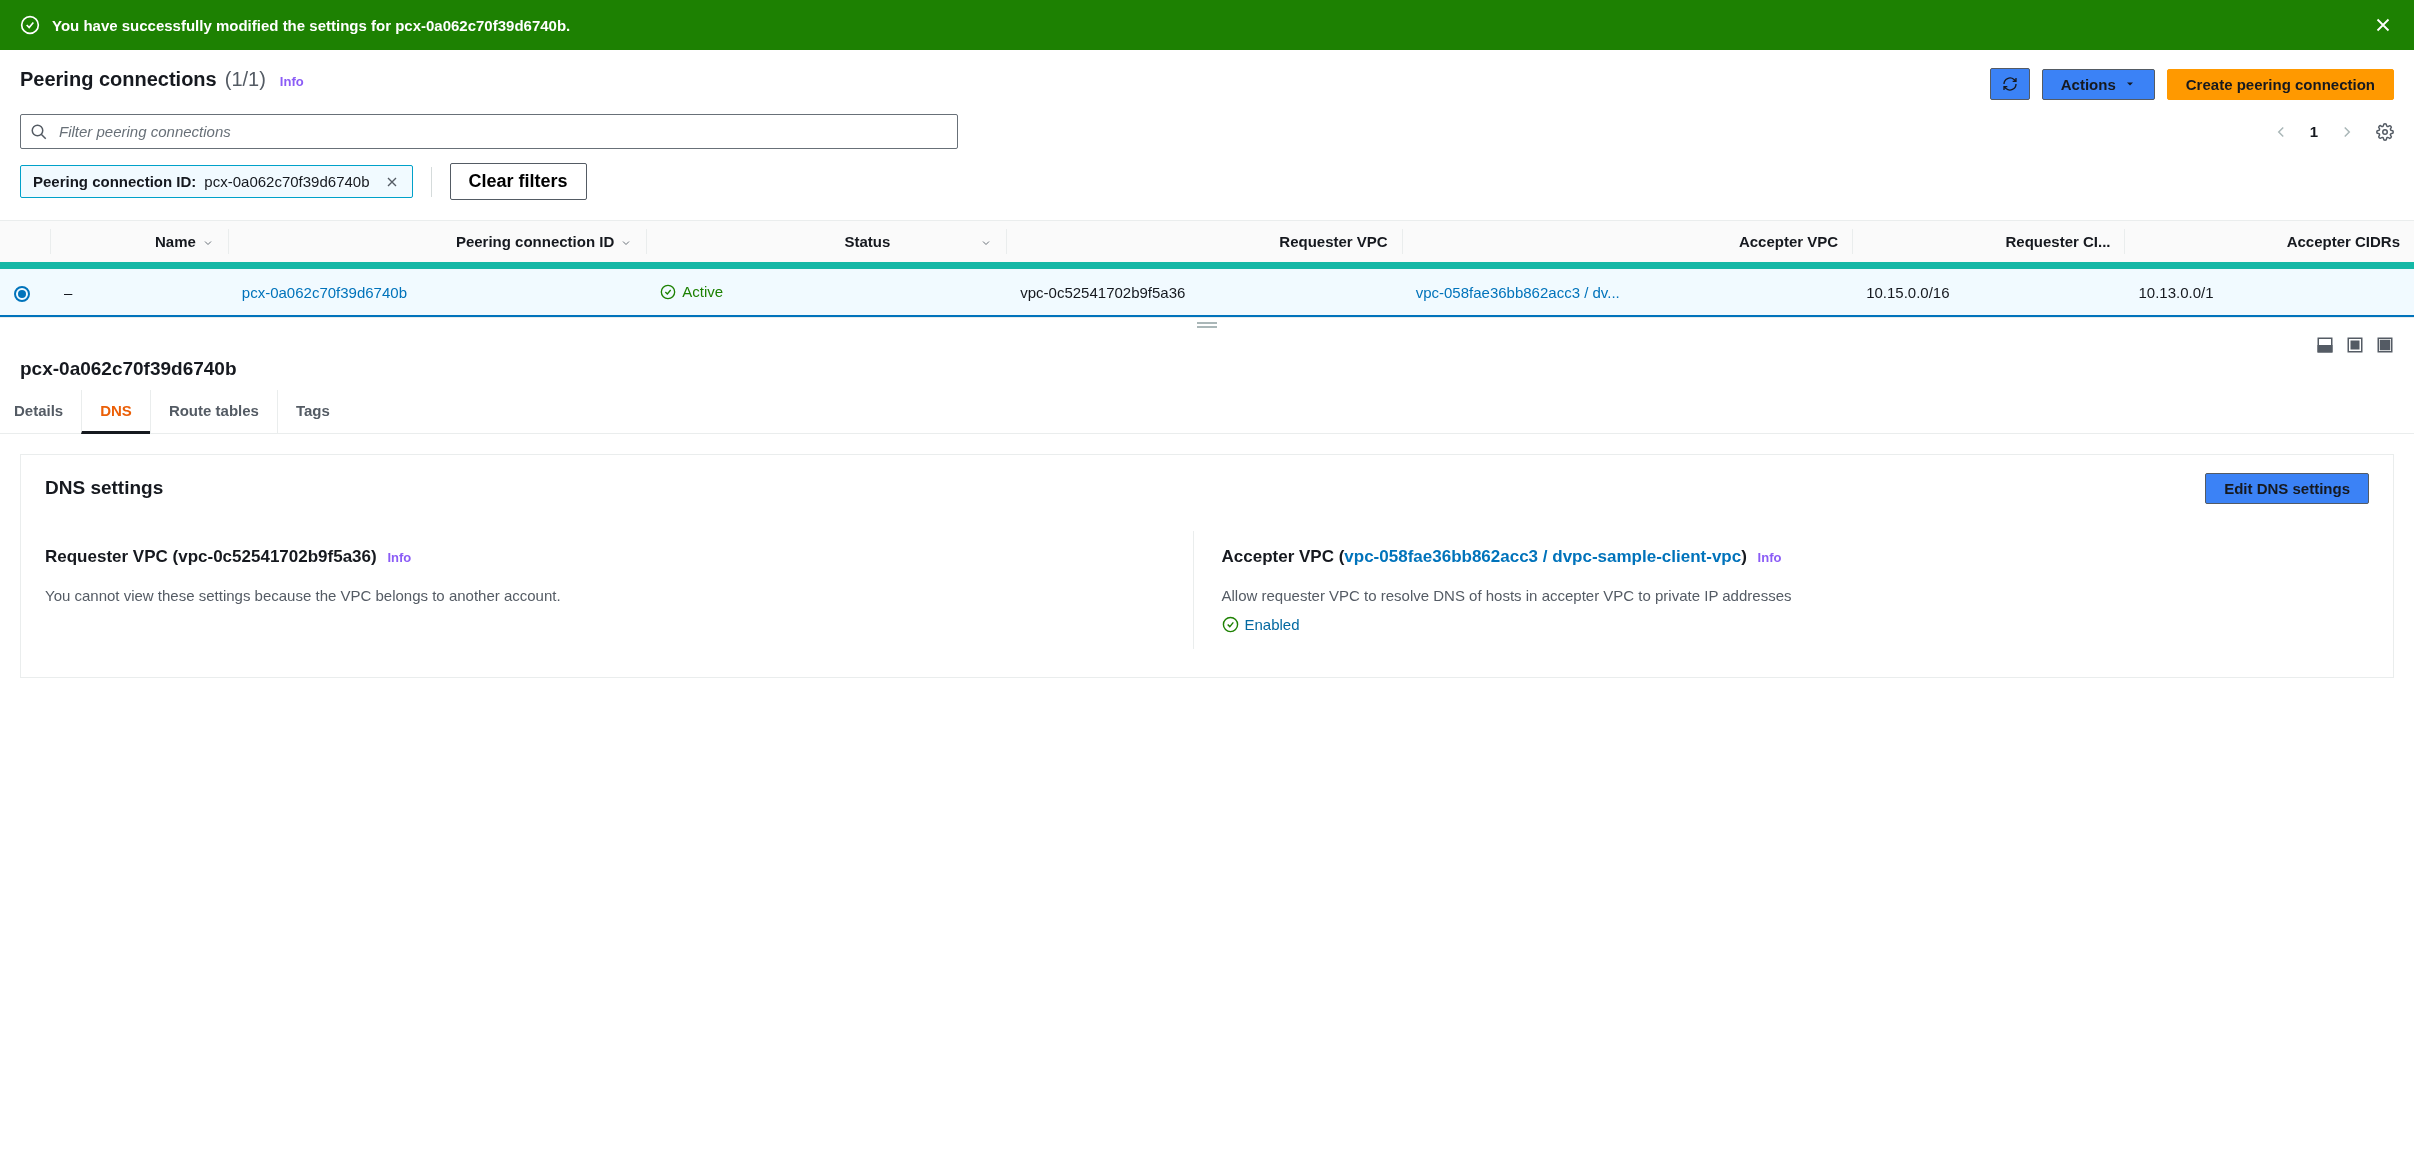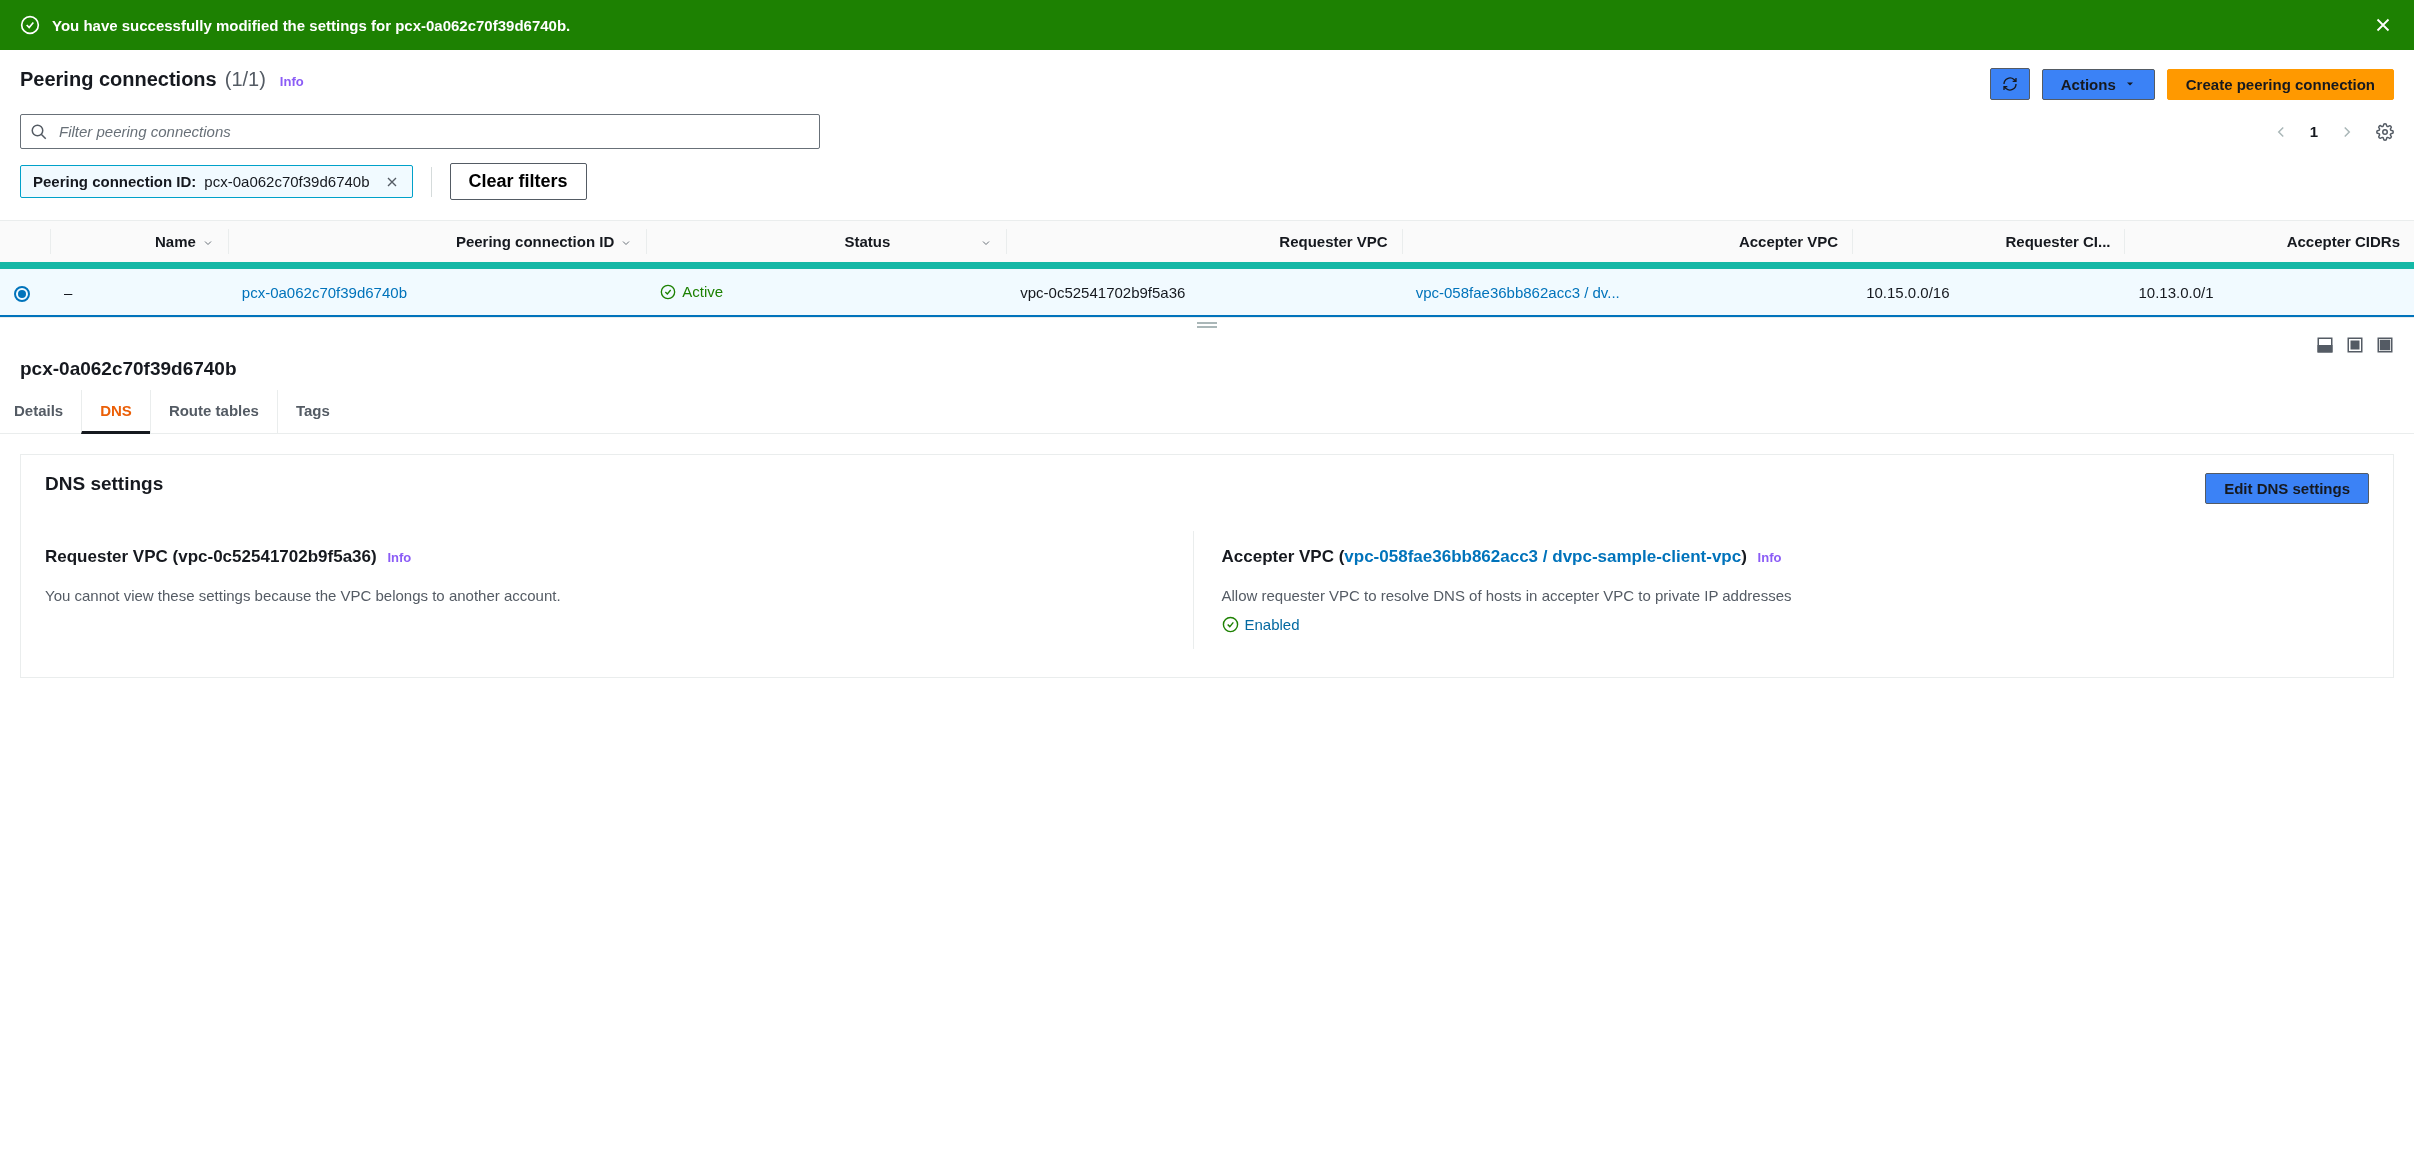--- a/index.html
+++ b/index.html
@@ -22,21 +22,21 @@
 .info-link { color: #8b5cf6; font-size: 13px; font-weight: 700; margin-left: 6px; cursor: pointer; }
 .header-actions { display: flex; gap: 12px; align-items: center; }
 .btn { border: 1px solid #545b64; background: #3b82f6; padding: 6px 18px; font-size: 15px; font-weight: 700; border-radius: 2px; cursor: pointer; display: inline-flex; align-items: center; gap: 8px; color: #16191f; }
 .btn.icon-only { padding: 7px 11px; }
 .btn.primary { background: #ff9900; border-color: #ff9900; color: #16191f; }
 .btn svg { width: 16px; height: 16px; }
 .btn .caret { width: 12px; height: 12px; }
 
 
 .search-row { margin-top: 14px; display: flex; align-items: center; gap: 16px; justify-content: space-between; }
-.search-box { flex: 0 0 auto; width: 800px; position: relative; }
+.search-box { flex: 0 0 auto; width: 938px; position: relative; }
 .search-input { width: 100%; padding: 8px 10px 8px 38px; border: 1px solid #687078; border-radius: 2px; font-size: 15px; }
 .search-input::placeholder { color: #687078; font-style: italic; }
 .search-icon { position: absolute; left: 10px; top: 50%; transform: translateY(-50%); width: 18px; height: 18px; color: #545b64; }
 .pager { display: flex; align-items: center; gap: 20px; color: #545b64; }
 .pager .page-num { color: #16191f; font-weight: 700; font-size: 15px; }
 .pager svg, .pager .gear { width: 18px; height: 18px; cursor: pointer; }
 
 
 .chip-row { margin-top: 14px; display: flex; align-items: center; gap: 0; }
 .chip { border: 1px solid #00a1c9; background: #f1faff; padding: 7px 12px; border-radius: 2px; display: inline-flex; align-items: center; gap: 8px; font-size: 15px; }
@@ -67,21 +67,21 @@
 
 .detail-bar { display: flex; justify-content: flex-end; padding: 4px 20px; gap: 12px; }
 .detail-bar svg { width: 18px; height: 18px; cursor: pointer; color: #545b64; }
 .detail-title { padding: 0 20px 10px 20px; font-size: 19px; font-weight: 700; }
 .tabs { border-bottom: 1px solid #eaeded; padding: 0 8px; display: flex; }
 .tab { padding: 12px 18px; font-size: 15px; font-weight: 700; color: #545b64; cursor: pointer; border-left: 1px solid #eaeded; }
 .tab:first-child { border-left: none; padding-left: 6px;}
 .tab.active { color: #eb5f07; border-bottom: 3px solid #16191f; margin-bottom: -1px; }
 .detail-body { padding: 20px; }
 .card { border: 1px solid #eaeded; border-radius: 0; background: #fff; }
-.card-header { padding: 18px 24px; display: flex; justify-content: space-between; align-items: flex-start; border-bottom: 1px solid transparent;}
+.card-header { padding: 18px 24px; display: flex; justify-content: space-between; align-items: center; border-bottom: 1px solid transparent;}
 .card-header h2 { font-size: 19px; font-weight: 700; }
 .card-body { padding: 8px 24px 28px 24px; display: flex; }
 .col { flex: 1; padding: 16px 0; }
 .col + .col { border-left: 1px solid #eaeded; padding-left: 28px; }
 .col h3 { font-size: 17px; font-weight: 700; margin-bottom: 18px; }
 .col h3 .link-inline { color: #0073bb; font-weight: 700; }
 .col p { color: #545b64; font-size: 15px; line-height: 1.4; }
 .enabled-row { margin-top: 10px; color: #0369a1; display: flex; align-items: center; gap: 6px; font-size: 15px;}
 .enabled-row svg { width: 17px; height: 17px; }
 </style>

